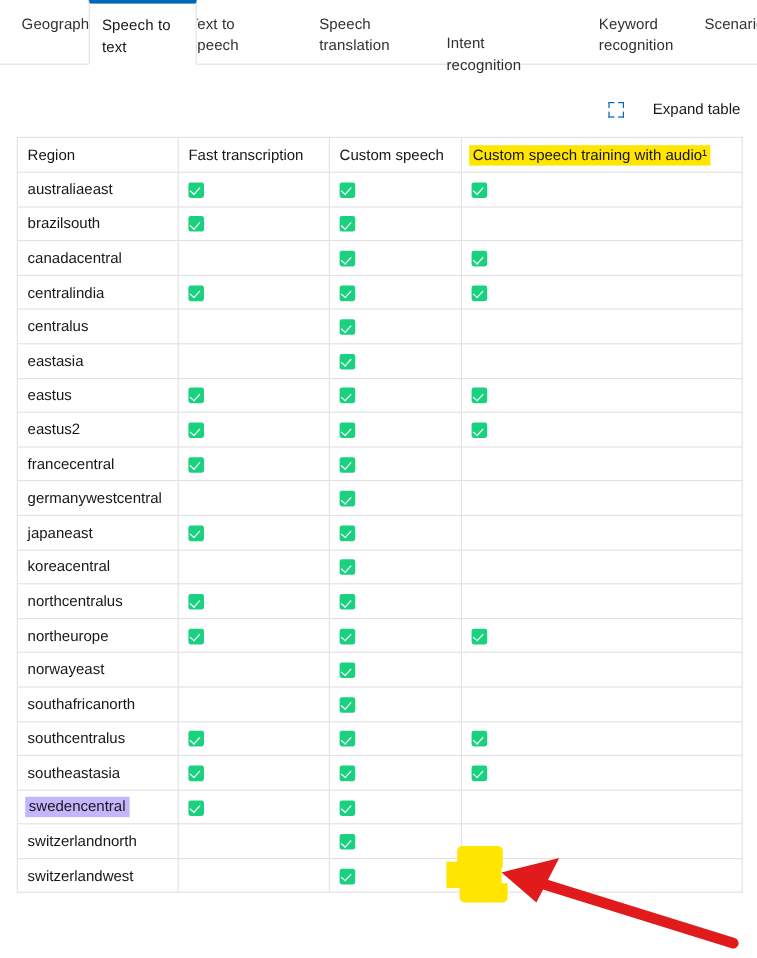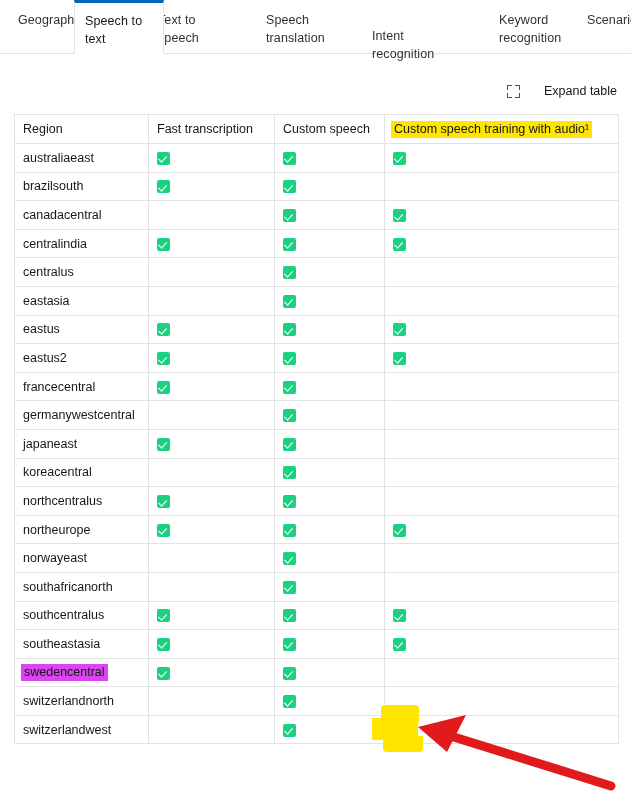--- a/index.html
+++ b/index.html
@@ -331,21 +331,21 @@
           <td><span class="chk" style="margin-left: 2px;"></span></td>
           <td><span class="chk" style="margin-left: 2px;"></span></td>
         </tr>
         <tr>
           <td class="region"><span class="cellpad">southeastasia</span></td>
           <td><span class="chk" style="margin-left: 2px;"></span></td>
           <td><span class="chk" style="margin-left: 2px;"></span></td>
           <td><span class="chk" style="margin-left: 2px;"></span></td>
         </tr>
         <tr>
-          <td class="region"><span class="cellpad hl" style="background: #d946ef;">swedencentral</span></td>
+          <td class="region"><span class="cellpad hl" style="background: #c4b5fd;">swedencentral</span></td>
           <td><span class="chk" style="margin-left: 2px;"></span></td>
           <td><span class="chk" style="margin-left: 2px;"></span></td>
           <td></td>
         </tr>
         <tr>
           <td class="region"><span class="cellpad">switzerlandnorth</span></td>
           <td></td>
           <td><span class="chk" style="margin-left: 2px;"></span></td>
           <td></td>
         </tr>

